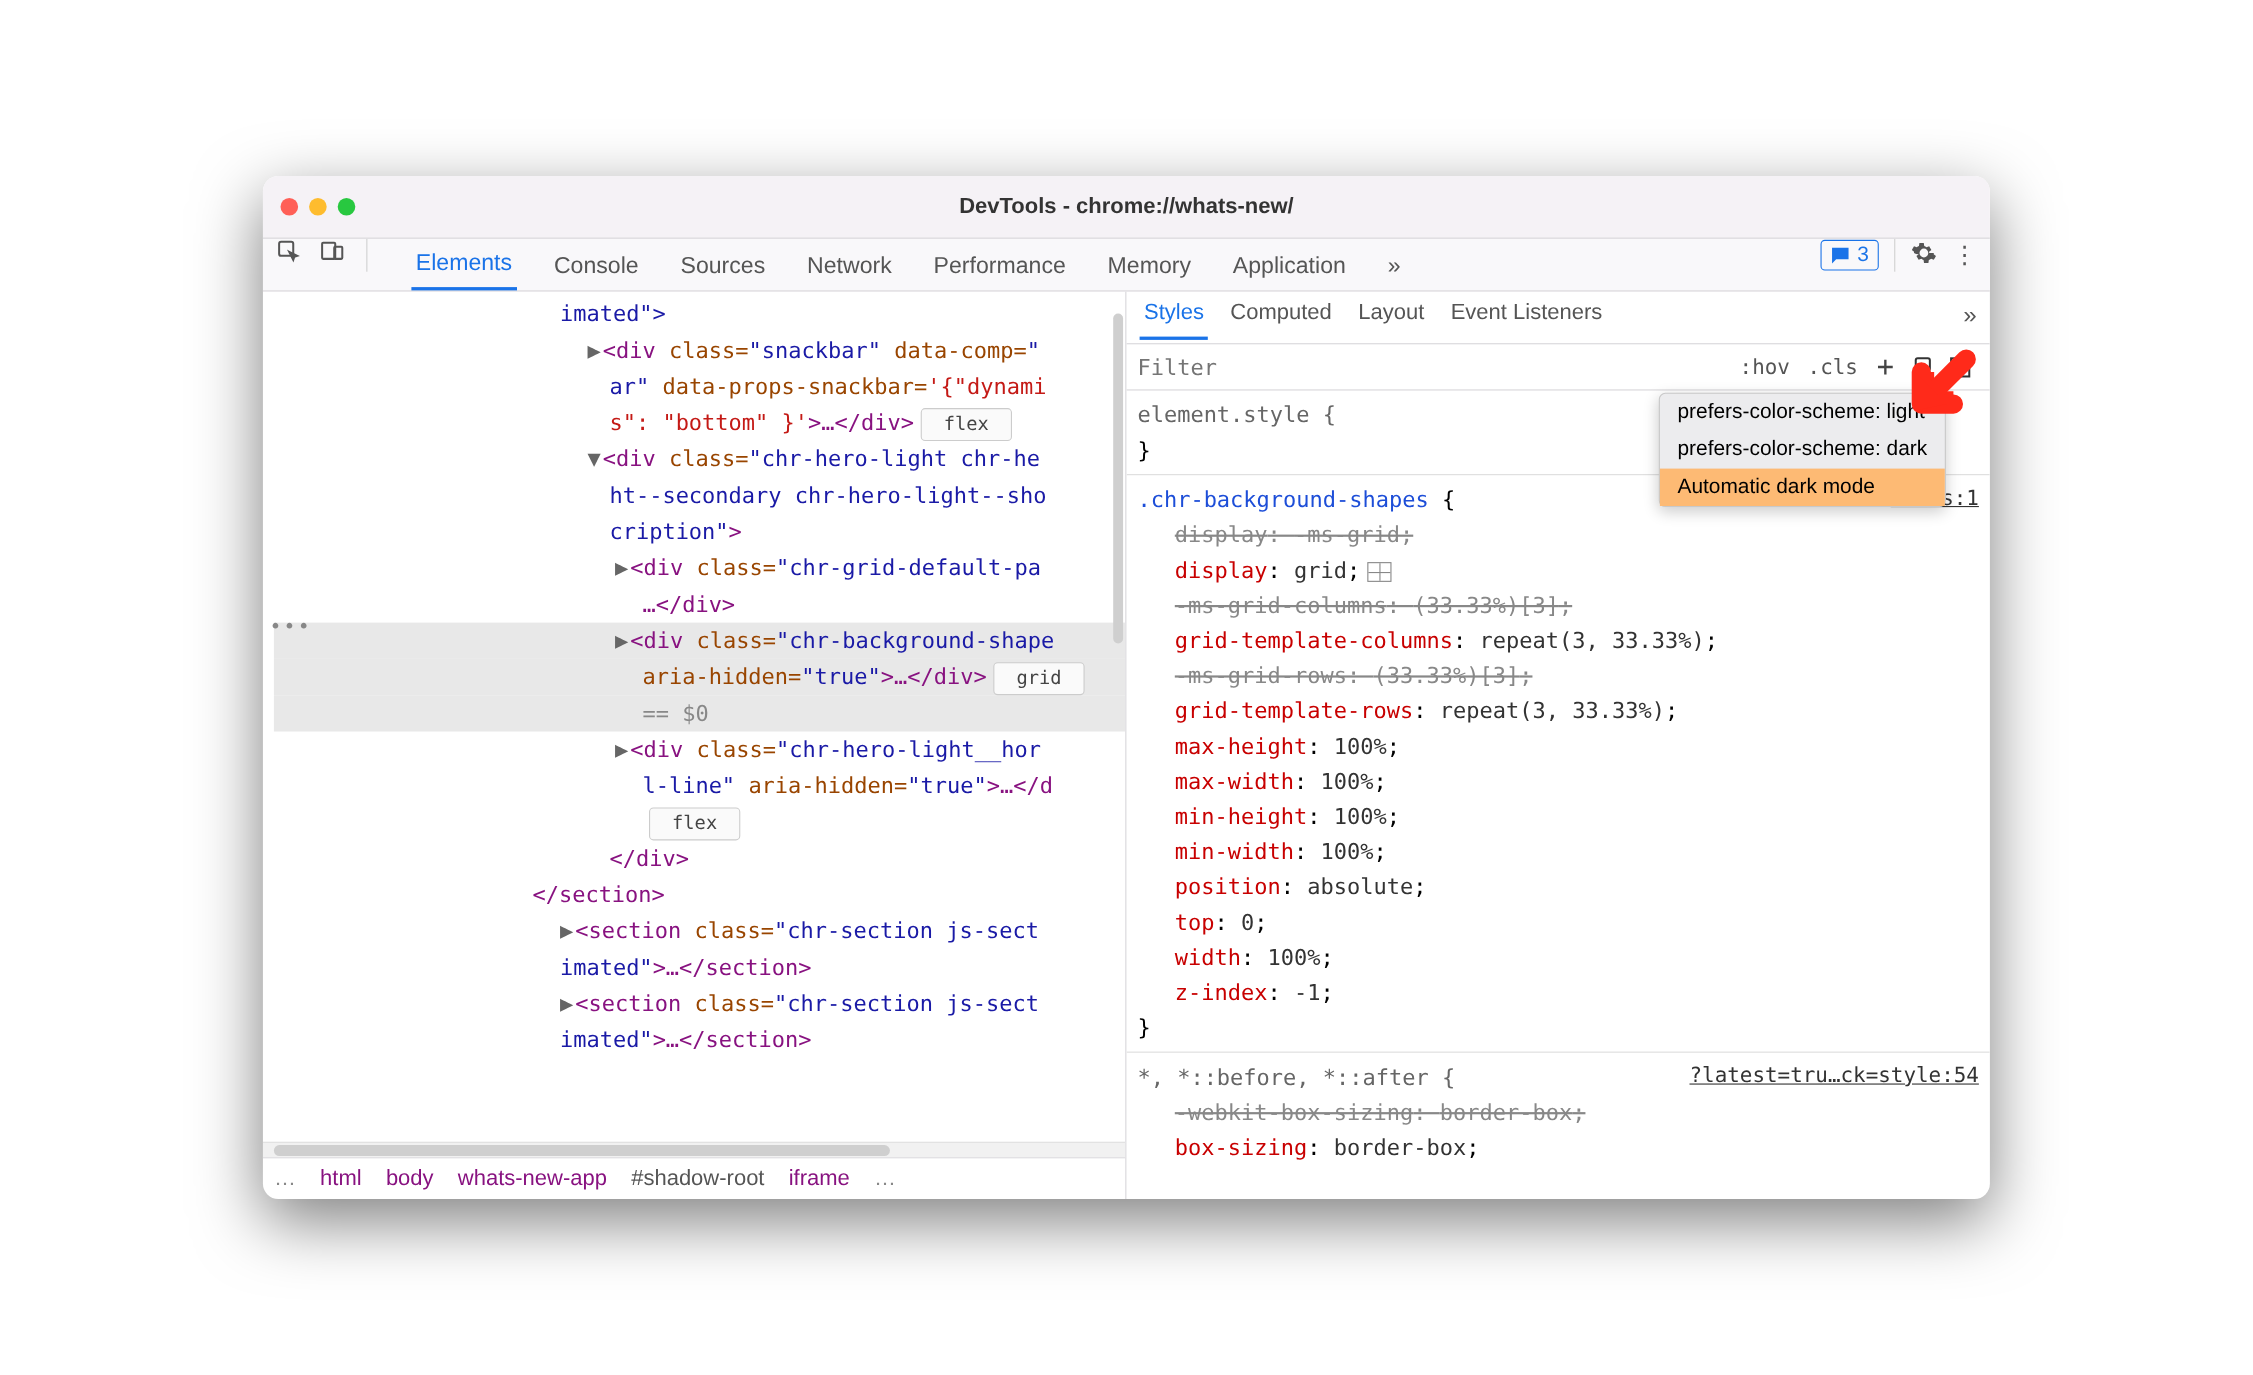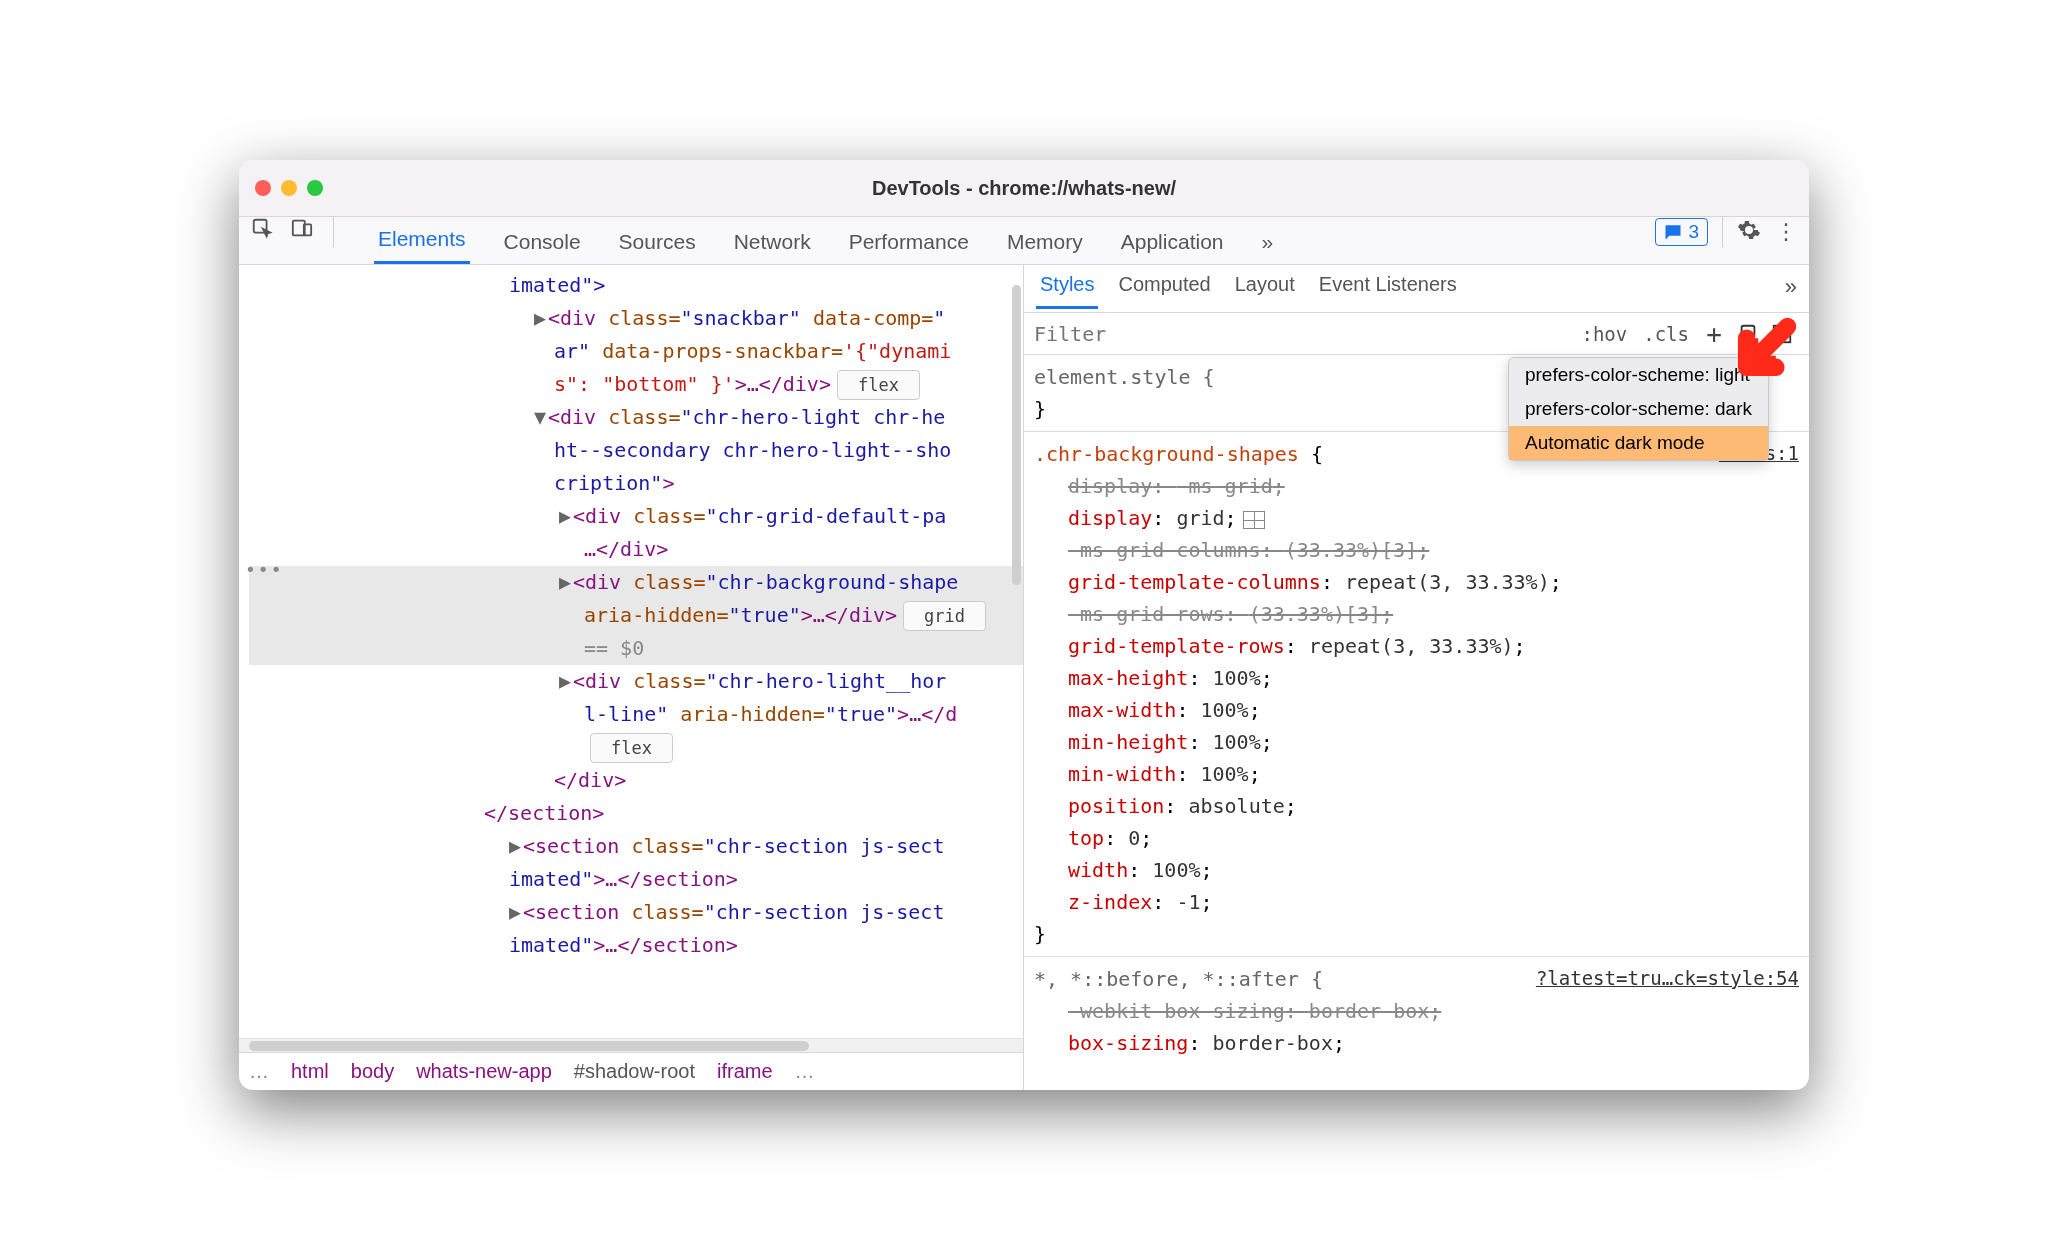--- a/index.html
+++ b/index.html
@@ -53,21 +53,21 @@
 .sub-more { margin-left:auto; font-size:22px; align-self:center; padding-bottom:4px;}
 
 
 .filter-bar { height:42px; border-bottom:1px solid #d8d6da; display:flex; align-items:center; padding: 0 10px; font-family: Menlo, monospace; }
 .filter-input { flex:1; font-size: 20px; color:#888; font-family: inherit; border:none; outline:none; }
 .fb-btn { font-size:19px; color:#555; padding: 0 8px; cursor:pointer; }
 .fb-icon { width:22px; height:22px; display:inline-flex; align-items:center; justify-content:center; color:#444; cursor:pointer; margin:0 6px;}
 
 
 .styles-body { flex:1; overflow:hidden; font-family: Menlo, monospace; font-size: 20px; line-height:1.6; padding: 6px 10px 10px 10px; position:relative; }
-.sel { color:#c2410c; }
+.sel { color:#1d4ed8; }
 .css-row { padding-left: 34px; }
 .prop { color:#c80000; }
 .valc { color:#333; }
 .struck { text-decoration: line-through; color:#888; }
 .struck .prop, .struck .valc { color:#888; }
 .src-link { float:right; text-decoration: underline; color:#333; font-size:19px; }
 .rule-sep { border-top:1px solid #ddd; margin: 6px -10px; }
 .grid-icon { display:inline-block; width:22px; height:18px; border:1px solid #888; position:relative; vertical-align:middle; margin-left:6px; }
 .grid-icon::before,.grid-icon::after{content:'';position:absolute;background:#888;}
 .grid-icon::before{left:50%;top:0;bottom:0;width:1px;}

